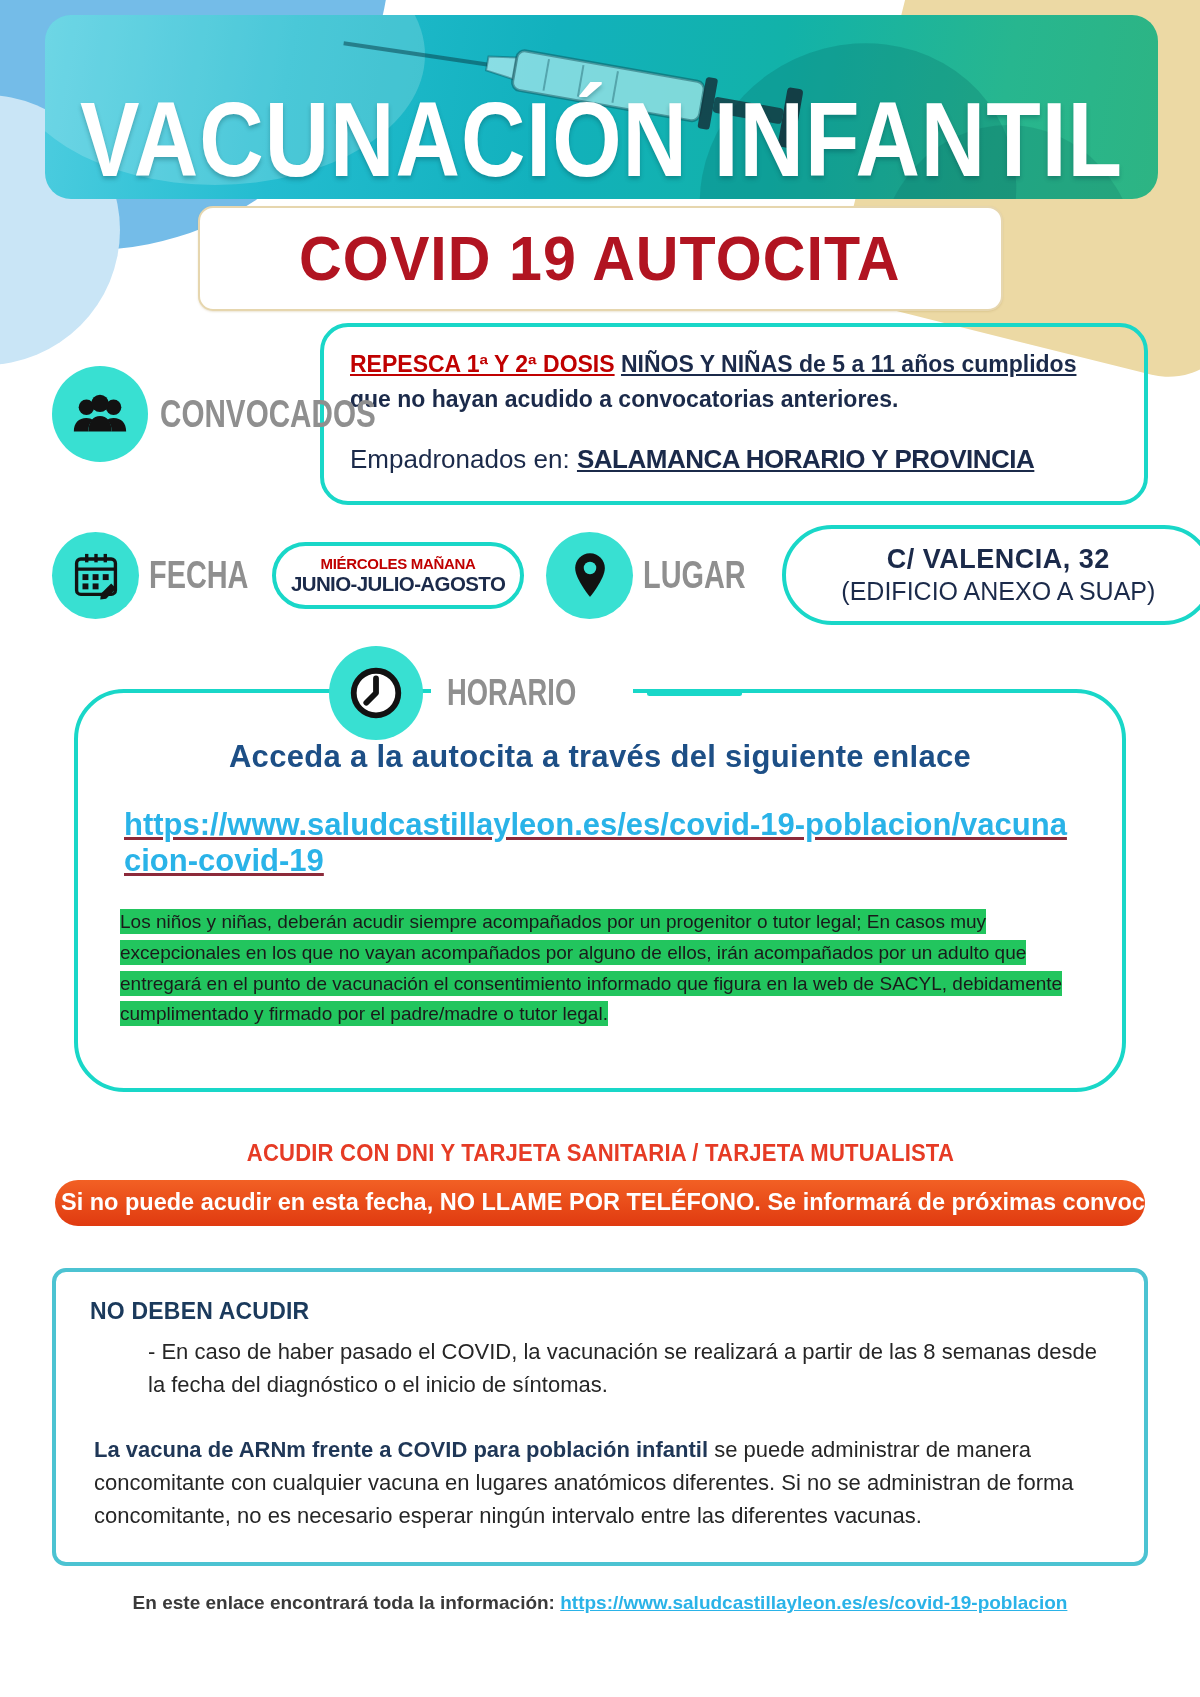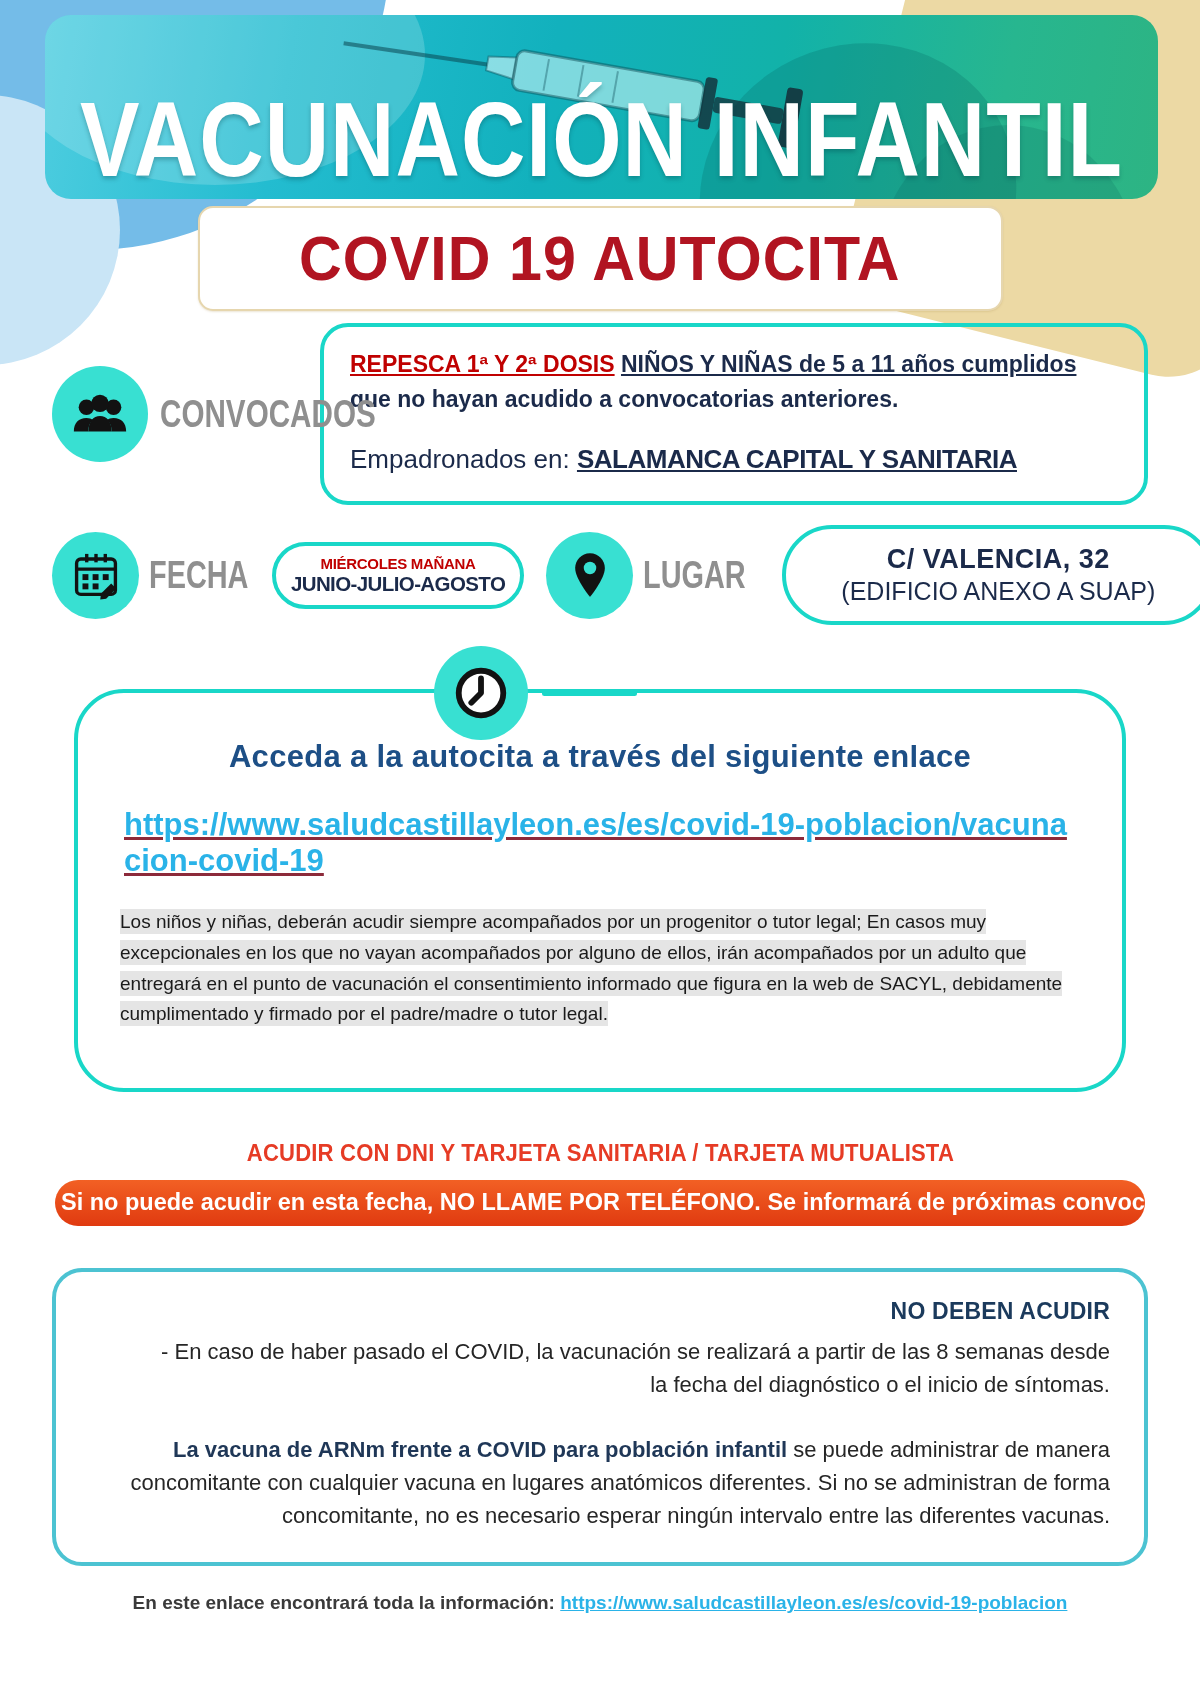--- a/index.html
+++ b/index.html
@@ -62,31 +62,31 @@
   .horario-row { position:absolute; top:-47px; left:0; right:0; height:94px; display:flex; justify-content:center; align-items:center; z-index:2; transform:translateX(-65px); }
   .clock-badge { width:94px; height:94px; }
   .horario-label-wrap { background:#fff; padding:6px 16px; margin-left:8px; }
   .horario-label-wrap .section-label { font-size:36px; }
   .horario-dash { width:95px; height:5px; background:#19d7c8; border-radius:3px; margin-left:14px; }
   .border-cover { position:absolute; top:43px; right:75px; width:245px; height:9px; background:#fff; z-index:1; }
   .access-heading { text-align:center; color:#1d4f86; font-weight:bold; font-size:31px; letter-spacing:0.3px; }
   .access-link-wrap { margin:32px 6px 0 10px; }
   .access-link { color:#2ab3e8; font-weight:bold; font-size:31px; text-decoration:underline; text-decoration-color:#8c2a3a; word-break:break-all; }
   .hl-wrap { margin:28px 18px 0 6px; font-size:19px; line-height:1.62; color:#1a1a1a; }
-  .hl { background:#e5e5e5; padding:2px 0; box-decoration-break:clone; -webkit-box-decoration-break:clone; }
+  .hl { background:#22c55e; padding:2px 0; box-decoration-break:clone; -webkit-box-decoration-break:clone; }
 
   
   .importante-sec { text-align:center; margin-top:44px; }
   .importante-title { color:#e85427; font-weight:bold; font-size:35px; display:inline-block; transform:scale(0.85,1.05); letter-spacing:0.5px; }
   .importante-sub { color:#e63b25; font-weight:bold; font-size:24px; display:inline-block; transform:scaleX(0.92); margin-top:3px; letter-spacing:0.2px; }
   .orange-banner { margin:13px 3px 0; background:linear-gradient(180deg,#f26024,#e03a10); border-radius:26px; padding:9px 6px 10px;
     color:#fff; font-weight:bold; font-size:23.5px; text-align:center; white-space:nowrap; }
 
   
-  .info-box { margin-top:42px; border:4px solid #4cc3d2; border-radius:30px; padding:26px 34px 30px;text-align:right; }
+  .info-box { margin-top:42px; border:4px solid #4cc3d2; border-radius:14px; padding:26px 34px 30px; }
   .info-heading { color:#1b3a5c; font-weight:bold; font-size:23px; letter-spacing:0.2px; }
   .info-bullet { margin:10px 0 0 58px; font-size:22px; color:#262626; line-height:1.5; }
   .arnm-para { margin:32px 0 0 4px; font-size:22px; color:#262626; line-height:1.5; }
   .arnm-bold { color:#1f3757; font-weight:bold; }
 
   
   .footer-info { margin-top:26px; text-align:center; font-size:19px; }
   .footer-label { color:#3a3a3a; font-weight:bold; }
   .footer-link { color:#2ab3e8; font-weight:bold; text-decoration:underline; }
 </style>
@@ -140,21 +140,21 @@
         <div class="section-label">CONVOCADOS</div>
       </div>
       <div class="convocados-box">
         <p class="conv-line1">
           <span class="u-red">REPESCA 1ª Y 2ª DOSIS</span>
           <span class="u-navy">NIÑOS Y NIÑAS de 5 a 11 años cumplidos</span>
           <span>que no hayan acudido a convocatorias anteriores.</span>
         </p>
         <p class="conv-line2">
           <span>Empadronados en:</span>
-          <span class="bold-u">SALAMANCA CAPITAL Y SANITARIA</span>
+          <span class="bold-u">SALAMANCA HORARIO Y PROVINCIA</span>
         </p>
       </div>
     </div>
 
     <div class="fl-row">
       <div class="badge badge-md">
         <svg width="54" height="54" viewBox="0 0 64 64">
           <g fill="none" stroke="#121212" stroke-width="4">
             <rect x="9" y="13" width="46" height="42" rx="5"></rect>
             <line x1="9" y1="25" x2="55" y2="25"></line>
@@ -192,20 +192,23 @@
 
     <div class="access-box">
       <div class="border-cover"></div>
       <div class="horario-row">
         <div class="badge clock-badge">
           <svg width="62" height="62" viewBox="0 0 64 64">
             <circle cx="32" cy="32" r="23" fill="#fff" stroke="#121212" stroke-width="6"></circle>
             <path d="M32 17v15l-10 10" stroke="#121212" stroke-width="6" fill="none" stroke-linecap="round" stroke-linejoin="round"></path>
           </svg>
         </div>
+        <div class="horario-label-wrap">
+          <div class="section-label">HORARIO</div>
+        </div>
         <div class="horario-dash"></div>
       </div>
       <div class="access-heading">Acceda a la autocita a través del siguiente enlace</div>
       <div class="access-link-wrap">
         <a class="access-link" href="#">https://www.saludcastillayleon.es/es/covid-19-poblacion/vacunacion-covid-19</a>
       </div>
       <p class="hl-wrap">
         <span class="hl">Los niños y niñas, deberán acudir siempre acompañados por un progenitor o tutor legal; En casos muy excepcionales en los que no vayan acompañados por alguno de ellos, irán acompañados por un adulto que entregará en el punto de vacunación el consentimiento informado que figura en la web de SACYL, debidamente cumplimentado y firmado por el padre/madre o tutor legal.</span>
       </p>
     </div>

